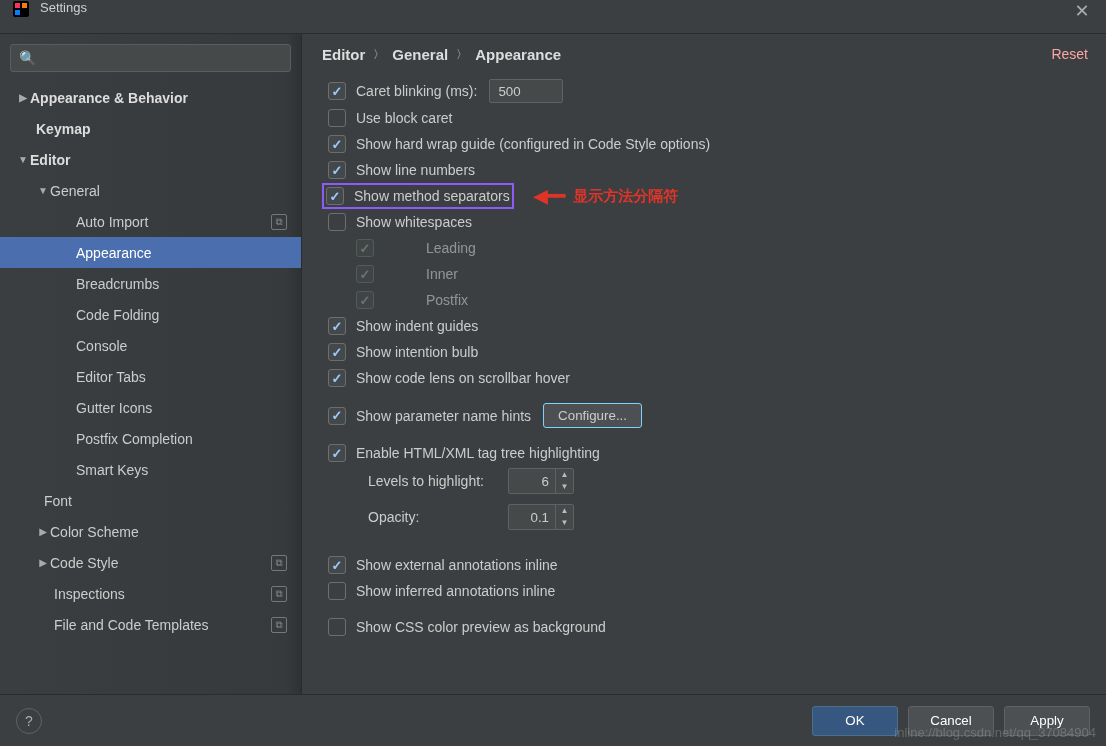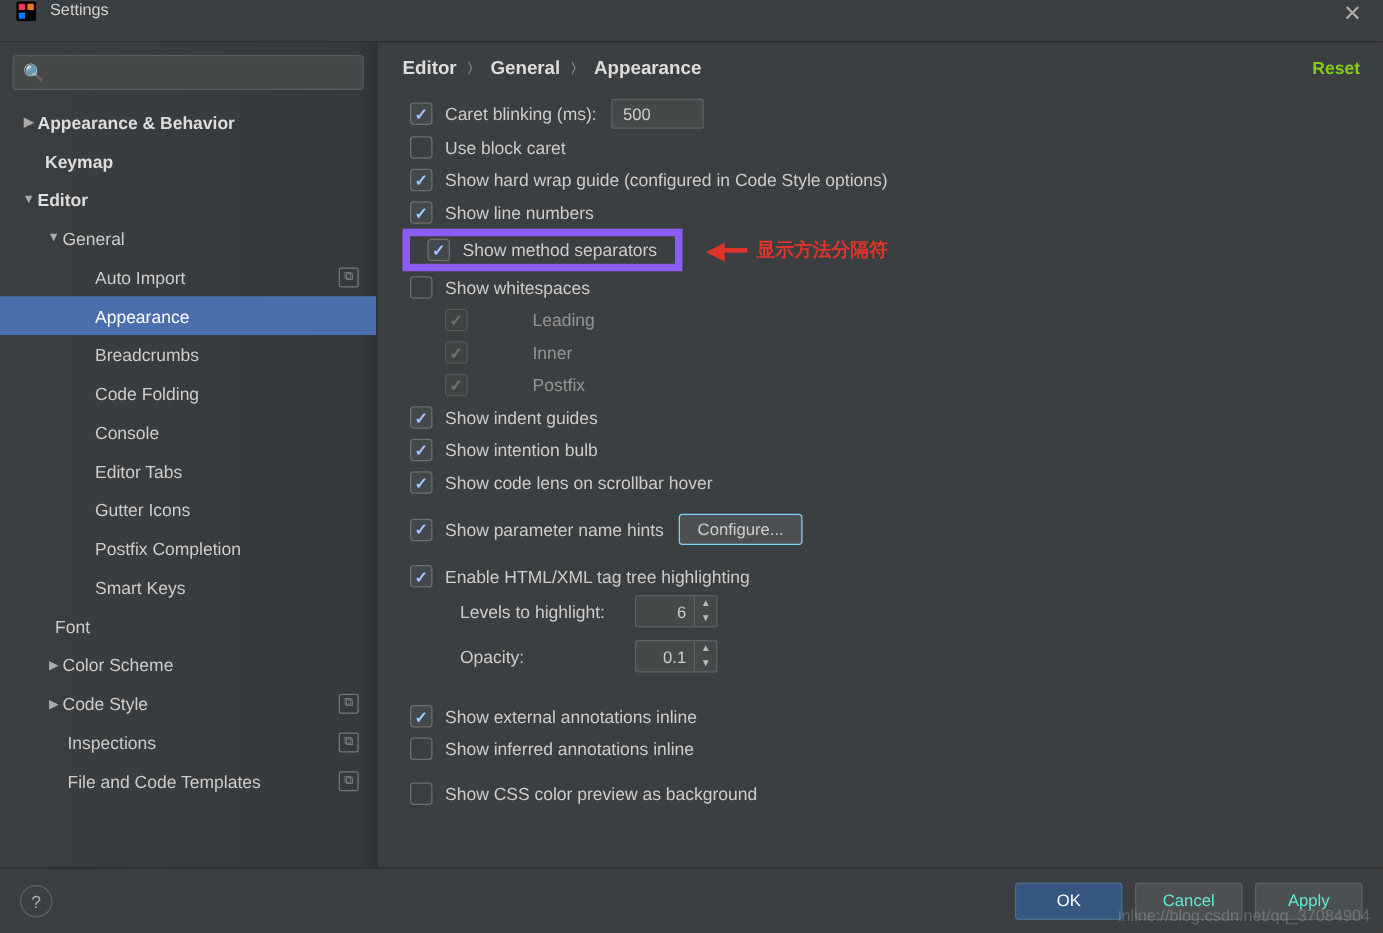--- a/index.html
+++ b/index.html
@@ -20,44 +20,44 @@
 .tree-row .txt { }
 .lvl0 { padding-left: 16px; font-weight:600; color:#ddd;}
 .lvl1 { padding-left: 36px; color:#ccc;}
 .lvl2 { padding-left: 76px; color:#ccc;}
 .selected { background: #4b6eaf; color:#fff;}
 .selected .txt { color:#fff;}
 .tree-row .badge { position:absolute; right:14px; width:16px; height:16px; border:1px solid #777; border-radius:2px; font-size:10px; display:flex; align-items:center; justify-content:center; color:#888;}
 .content { flex:1; padding: 12px 20px 0 20px; position:relative; overflow:hidden;}
 .breadcrumb { display:flex; align-items:center; gap:8px; color:#ddd; font-weight:600; font-size:15px; margin-bottom:14px;}
 .breadcrumb .sep { color:#888; font-size:11px;}
-.reset { position:absolute; right:18px; top:12px; color:#84cc16; cursor:pointer; font-size:14px;font-weight:bold;}
+.reset { position:absolute; right:18px; top:12px; color:#fca5a5; cursor:pointer; font-size:14px;}
 .opt-row { display:flex; align-items:center; min-height:26px; padding:2px 0 2px 6px;}
 .chk { width:18px; height:18px; border:1px solid #6e6e6e; border-radius:3px; margin-right:10px; display:inline-flex; align-items:center; justify-content:center; cursor:pointer; flex-shrink:0;}
 .chk.checked { background:#43494a; border-color:#6e6e6e;}
 .chk.checked::after { content:"✓"; color:#a0c8ff; font-size:13px; font-weight:bold;}
 .chk.disabled { opacity:0.55;}
 .chk.disabled.checked::after { color:#999;}
 .opt-label { color:#ccc; }
 .indent1 { margin-left:28px;gap:42px;}
 .indent2 { margin-left:40px;}
 .numbox { background:#45494a; border:1px solid #5e6264; color:#ccc; width:74px; height:24px; padding:2px 8px; border-radius:2px;}
 .spinbox { display:inline-flex; align-items:center; background:#45494a; border:1px solid #5e6264; height:26px; border-radius:2px;}
 .spinbox input { background:transparent; border:none; color:#ccc; width:46px; text-align:right; padding-right:6px; outline:none;}
 .spinbox .spins { display:flex; flex-direction:column; border-left:1px solid #5e6264; width:18px; height:100%;}
 .spinbox .spins span { font-size:8px; color:#bbb; text-align:center; line-height:12px; cursor:pointer; flex:1;}
 .cfg-btn { background:#4c5052; border:1px solid #7dd3fc; color:#ccc; padding:4px 14px; border-radius:3px; margin-left:12px; cursor:pointer;}
-.highlight-box { border:6px solid #8b5cf6; padding:2px 14px; display:inline-flex; align-items:center;}
+.highlight-box { border:2px solid #8b5cf6; padding:2px 2px; display:inline-flex; align-items:center;}
 .annotation { color:#e03428; font-weight:600; display:inline-flex; align-items:center; margin-left:20px; font-size:15px;}
 .annotation .arrow-long { color:#e03428; font-size:18px; margin-right:10px; letter-spacing:-2px;}
 .gap { height:10px;}
 .footer { position:absolute; bottom:0; left:0; right:0; height:52px; border-top:1px solid #2b2b2b; display:flex; align-items:center; padding:0 16px; background:#3c3f41;}
 .help-btn { width:26px; height:26px; border:1px solid #5e6264; border-radius:13px; color:#aaa; display:flex; align-items:center; justify-content:center; cursor:pointer; font-size:14px;}
 .footer .spacer { flex:1;}
-.btn { min-width:86px; height:30px; border:1px solid #5e6264; background:#4c5052; color:#5eead4; border-radius:3px; margin-left:10px; cursor:pointer;}
+.btn { min-width:86px; height:30px; border:1px solid #5e6264; background:#4c5052; color:#ffffff; border-radius:3px; margin-left:10px; cursor:pointer;}
 .btn.primary { background:#365880; border-color:#4a708b; color:#fff;}
 .watermark { position:absolute; right:10px; bottom:6px; color:rgba(220,220,220,0.25); font-size:13px; pointer-events:none;}
 .sub-label { color:#ccc; width:140px; display:inline-block;}
 </style>
 </head>
 <body>
 
 <div class="titlebar">
   <span class="logo">
     <svg width="16" height="16" viewBox="0 0 16 16">

